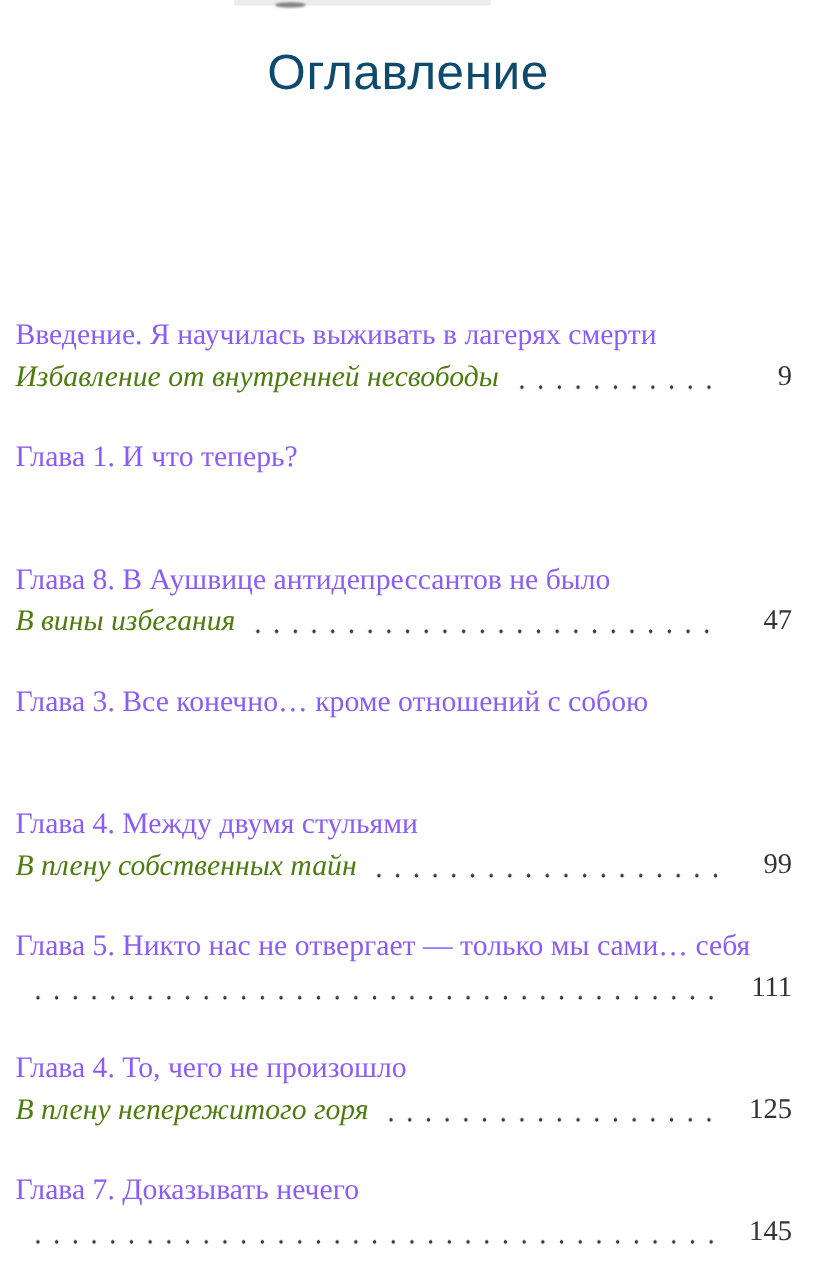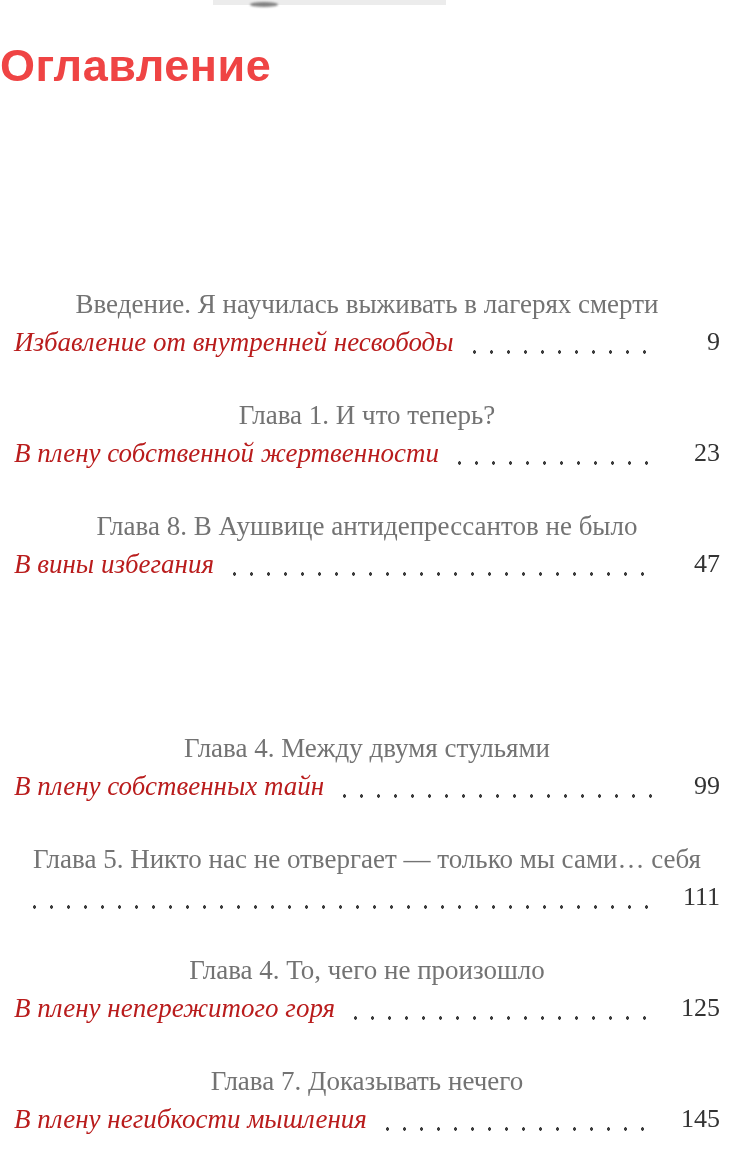--- a/index.html
+++ b/index.html
@@ -35,60 +35,60 @@
     border-radius: 50%;
     filter: blur(1.2px);
     opacity: 0.85;
   }
 
   .page-title {
     position: absolute;
     top: 11px;
     left: 0;
     width: 742px; 
+    text-align: center;
     font-family: "Liberation Sans", "DejaVu Sans", sans-serif;
     font-size: 45px;
-    font-weight: 700;
+    font-weight: 400;
     line-height: 1.1;
-    color: #ef4444;
+    color: #0c4a6e;
     letter-spacing: 0.5px;
   }
 
   .toc {
     position: absolute;
     top: 285px;
     left: 14px;
     width: 706px;
   }
 
   .toc-entry {
     height: 76px;
     margin-bottom: 35px;
     cursor: default;
   }
 
   .entry-title {
     font-size: 27px;
     line-height: 38px;
     white-space: nowrap;
-    color: #737373;
-    text-align: center;
+    color: #8b5cf6;
   }
 
   .entry-line2 {
     display: flex;
     align-items: stretch;
     line-height: 38px;
   }
 
   .entry-subtitle {
     font-style: italic;
     font-size: 27px;
     white-space: nowrap;
-    color: #b91c1c;
+    color: #4d7c0f;
   }
 
   .dot-leader {
     flex: 1 1 auto;
     align-self: flex-end;
     height: 4px;
     margin: 0 16px 7px 12px;
     background-image: radial-gradient(circle, #3c3c3c 1.5px, rgba(0,0,0,0) 1.9px);
     background-size: 17px 4px;
     background-repeat: repeat-x;
@@ -116,37 +116,33 @@
     <div class="entry-title">Введение. Я научилась выживать в лагерях смерти</div>
     <div class="entry-line2">
       <span class="entry-subtitle">Избавление от внутренней несвободы</span>
       <span class="dot-leader"></span>
       <span class="entry-page">9</span>
     </div>
   </div>
 
   <div class="toc-entry">
     <div class="entry-title">Глава 1. И что теперь?</div>
-    <div class="entry-line2">
-      <span class="entry-subtitle">В плену собственной жертвенности</span>
-      <span class="dot-leader"></span>
-      <span class="entry-page">23</span>
-    </div>
   </div>
 
   <div class="toc-entry">
     <div class="entry-title">Глава 8. В Аушвице антидепрессантов не было</div>
     <div class="entry-line2">
       <span class="entry-subtitle">В вины избегания</span>
       <span class="dot-leader"></span>
       <span class="entry-page">47</span>
     </div>
   </div>
 
   <div class="toc-entry">
+    <div class="entry-title">Глава 3. Все конечно… кроме отношений с собою</div>
   </div>
 
   <div class="toc-entry">
     <div class="entry-title">Глава 4. Между двумя стульями</div>
     <div class="entry-line2">
       <span class="entry-subtitle">В плену собственных тайн</span>
       <span class="dot-leader"></span>
       <span class="entry-page">99</span>
     </div>
   </div>
@@ -164,18 +160,17 @@
     <div class="entry-line2">
       <span class="entry-subtitle">В плену непережитого горя</span>
       <span class="dot-leader"></span>
       <span class="entry-page">125</span>
     </div>
   </div>
 
   <div class="toc-entry">
     <div class="entry-title">Глава 7. Доказывать нечего</div>
     <div class="entry-line2">
-      <span class="entry-subtitle">В плену негибкости мышления</span>
       <span class="dot-leader"></span>
       <span class="entry-page">145</span>
     </div>
   </div>
 </div>
 
 </body></html>

